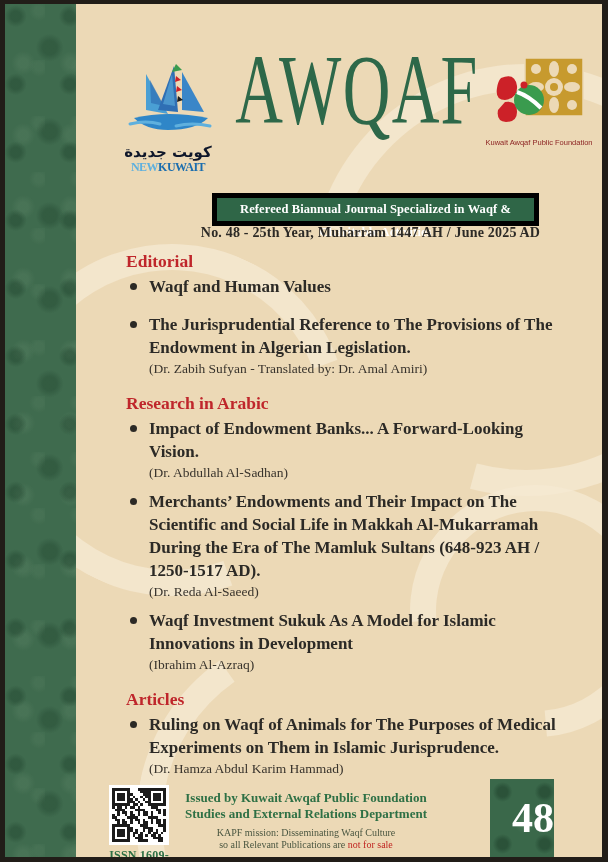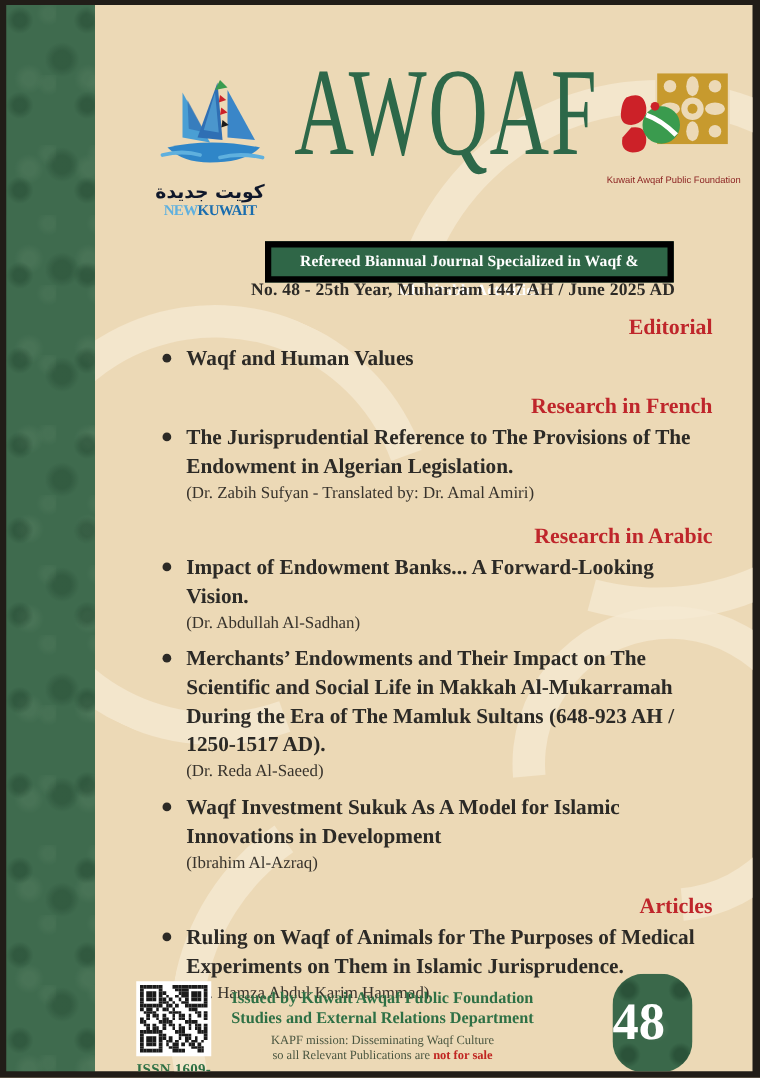--- a/index.html
+++ b/index.html
@@ -56,48 +56,48 @@
     letter-spacing:.1px;
   }
   .issue-line{
     position:absolute;left:111px;top:221px;width:367px;text-align:center;
     font-size:14px;font-weight:bold;color:#2c2a26;letter-spacing:.2px;
   }
 
   
   .toc{position:absolute;left:50px;top:246px;width:444px;}
   .toc-section{margin-bottom:15px;}
-  .toc-heading{font-size:17.5px;font-weight:bold;color:#bf262b;margin:0 0 3px 0;line-height:22px;text-align:right;}
+  .toc-heading{font-size:17.5px;font-weight:bold;color:#bf262b;margin:0 0 3px 0;line-height:22px;}
   .toc-item{position:relative;padding-left:23px;margin-bottom:9px;}
   .toc-item .dot{position:absolute;left:4px;top:8px;width:7px;height:7px;border-radius:50%;background:#2c2a26;}
   .toc-title{font-size:17px;font-weight:bold;color:#2c2a26;line-height:23px;}
   .toc-author{font-size:13.5px;color:#38332c;line-height:17px;margin-top:1px;}
 
   
   .qr-block{position:absolute;left:24px;top:781px;width:78px;text-align:center;}
   .qr{
     width:54px;height:54px;margin:0 auto;background:#ffffff;padding:3px;
     display:grid;grid-template-columns:repeat(21,1fr);grid-template-rows:repeat(21,1fr);
   }
   .qr div{background:transparent;}
   .qr div.on{background:#1b1b1b;}
   .issn{font-size:12px;font-weight:bold;color:#2e7045;margin-top:3px;letter-spacing:.2px;}
   .issued{position:absolute;left:100px;top:786px;width:260px;text-align:center;}
   .issued-l1,.issued-l2{font-size:13px;font-weight:bold;color:#2e7045;line-height:16px;}
   .mission{margin-top:5px;font-family:"Liberation Serif",serif;}
   .mission-l1,.mission-l2{font-size:10px;color:#4a5640;line-height:12px;}
-  .nfs{color:#c02521;font-weight:bold;}
+  .nfs{color:#c02521;font-weight:normal;}
   .issue-box{
     position:absolute;left:414px;top:775px;width:64px;height:79px;
     background-color:#3a684a;
     background-image:
       radial-gradient(circle at 30% 25%, rgba(20,50,32,.4) 0 5px, rgba(20,50,32,0) 10px),
       radial-gradient(circle at 70% 70%, rgba(95,135,105,.35) 0 5px, rgba(95,135,105,0) 11px);
     background-size:42px 52px,50px 62px;
-    color:#fff;font-size:42px;font-weight:bold;text-align:left;line-height:78px;border-radius:25px;
+    color:#fff;font-size:42px;font-weight:bold;text-align:right;line-height:78px;
   }
 </style>
 </head>
 <body>
 
 <div class="cover">
   <div class="band"></div>
 
   <div class="page">
     <div class="wm w1"></div>
@@ -160,21 +160,20 @@
 
     <div class="toc">
         <div class="toc-section">
           <h2 class="toc-heading">Editorial</h2>
           <div class="toc-item">
             <span class="dot"></span>
             <div class="toc-title">Waqf and Human Values</div>
           </div>
         </div>
         <div class="toc-section">
-          <h2 class="toc-heading">Research in French</h2>
           <div class="toc-item">
             <span class="dot"></span>
             <div class="toc-title">The Jurisprudential Reference to The Provisions of The Endowment in Algerian Legislation.</div>
             <div class="toc-author">(Dr. Zabih Sufyan - Translated by: Dr. Amal Amiri)</div>
           </div>
         </div>
         <div class="toc-section">
           <h2 class="toc-heading">Research in Arabic</h2>
           <div class="toc-item">
             <span class="dot"></span>

